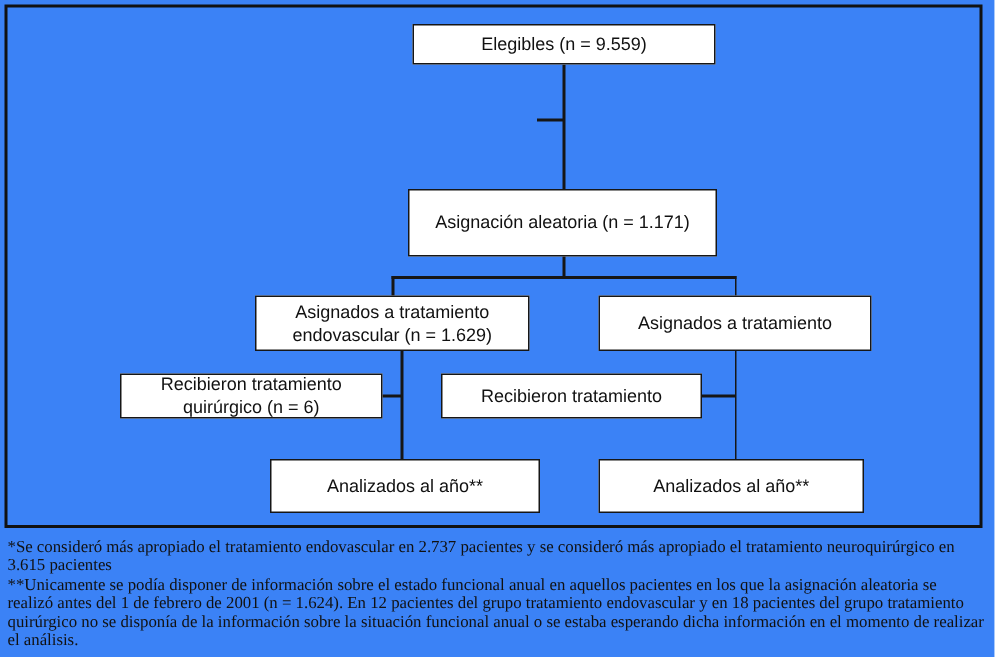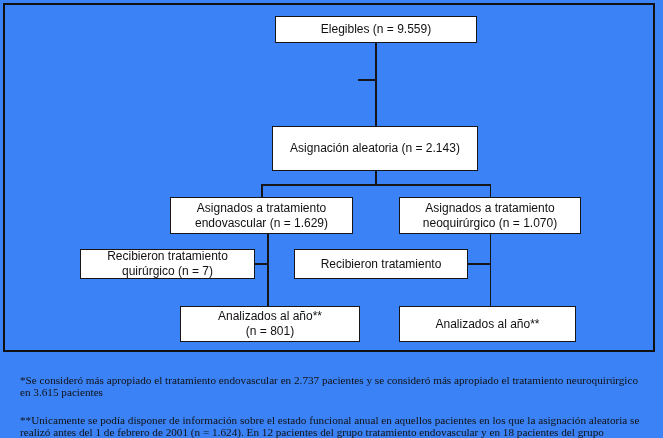--- a/index.html
+++ b/index.html
@@ -64,21 +64,21 @@
   #footnotes {
     position: absolute;
     left: 5px; top: 359px;
     width: 652px;
     font-family: "Liberation Serif", serif;
     font-size: 11.2px;
     line-height: 12.4px;
     text-align: left;
     color: #111;
   }
-  #footnotes p { margin: 15px; padding: 0; }
+  #footnotes p { margin: 0; padding: 0; }
 </style>
 </head>
 <body>
 
 <div id="canvas">
 
   <div id="frame"></div>
 
   <div class="line vline c-v1"></div>
   <div class="line hline c-h1"></div>
@@ -90,45 +90,43 @@
   <div class="line hline c-h3"></div>
   <div class="line vline c-v6"></div>
   <div class="line hline c-h4"></div>
 
   <div class="box b-eligibles">
     <div>Elegibles (n = 9.559)</div>
   </div>
 
 
   <div class="box b-randomized">
-    <div>Asignación aleatoria (n = 2.143)</div>
+    <div>Asignación aleatoria (n = 1.171)</div>
   </div>
 
   <div class="box b-assign-endo">
     <div>Asignados a tratamiento</div>
     <div>endovascular (n = 1.629)</div>
   </div>
 
   <div class="box b-assign-neo">
     <div>Asignados a tratamiento</div>
-    <div>neoquirúrgico (n = 1.070)</div>
   </div>
 
   <div class="box b-recv-quir">
     <div>Recibieron tratamiento</div>
-    <div>quirúrgico (n = 7)</div>
+    <div>quirúrgico (n = 6)</div>
   </div>
 
   <div class="box b-recv-endo">
     <div>Recibieron tratamiento</div>
   </div>
 
   <div class="box b-anal-endo">
     <div>Analizados al año**</div>
-    <div>(n = 801)</div>
   </div>
 
   <div class="box b-anal-neo">
     <div>Analizados al año**</div>
   </div>
 
   <div id="footnotes">
     <p>*Se consideró más apropiado el tratamiento endovascular en 2.737 pacientes y se consideró más apropiado el tratamiento neuroquirúrgico en 3.615 pacientes</p>
     <p>**Unicamente se podía disponer de información sobre el estado funcional anual en aquellos pacientes en los que la asignación aleatoria se realizó antes del 1 de febrero de 2001 (n = 1.624). En 12 pacientes del grupo tratamiento endovascular y en 18 pacientes del grupo tratamiento quirúrgico no se disponía de la información sobre la situación funcional anual o se estaba esperando dicha información en el momento de realizar el análisis.</p>
   </div>

